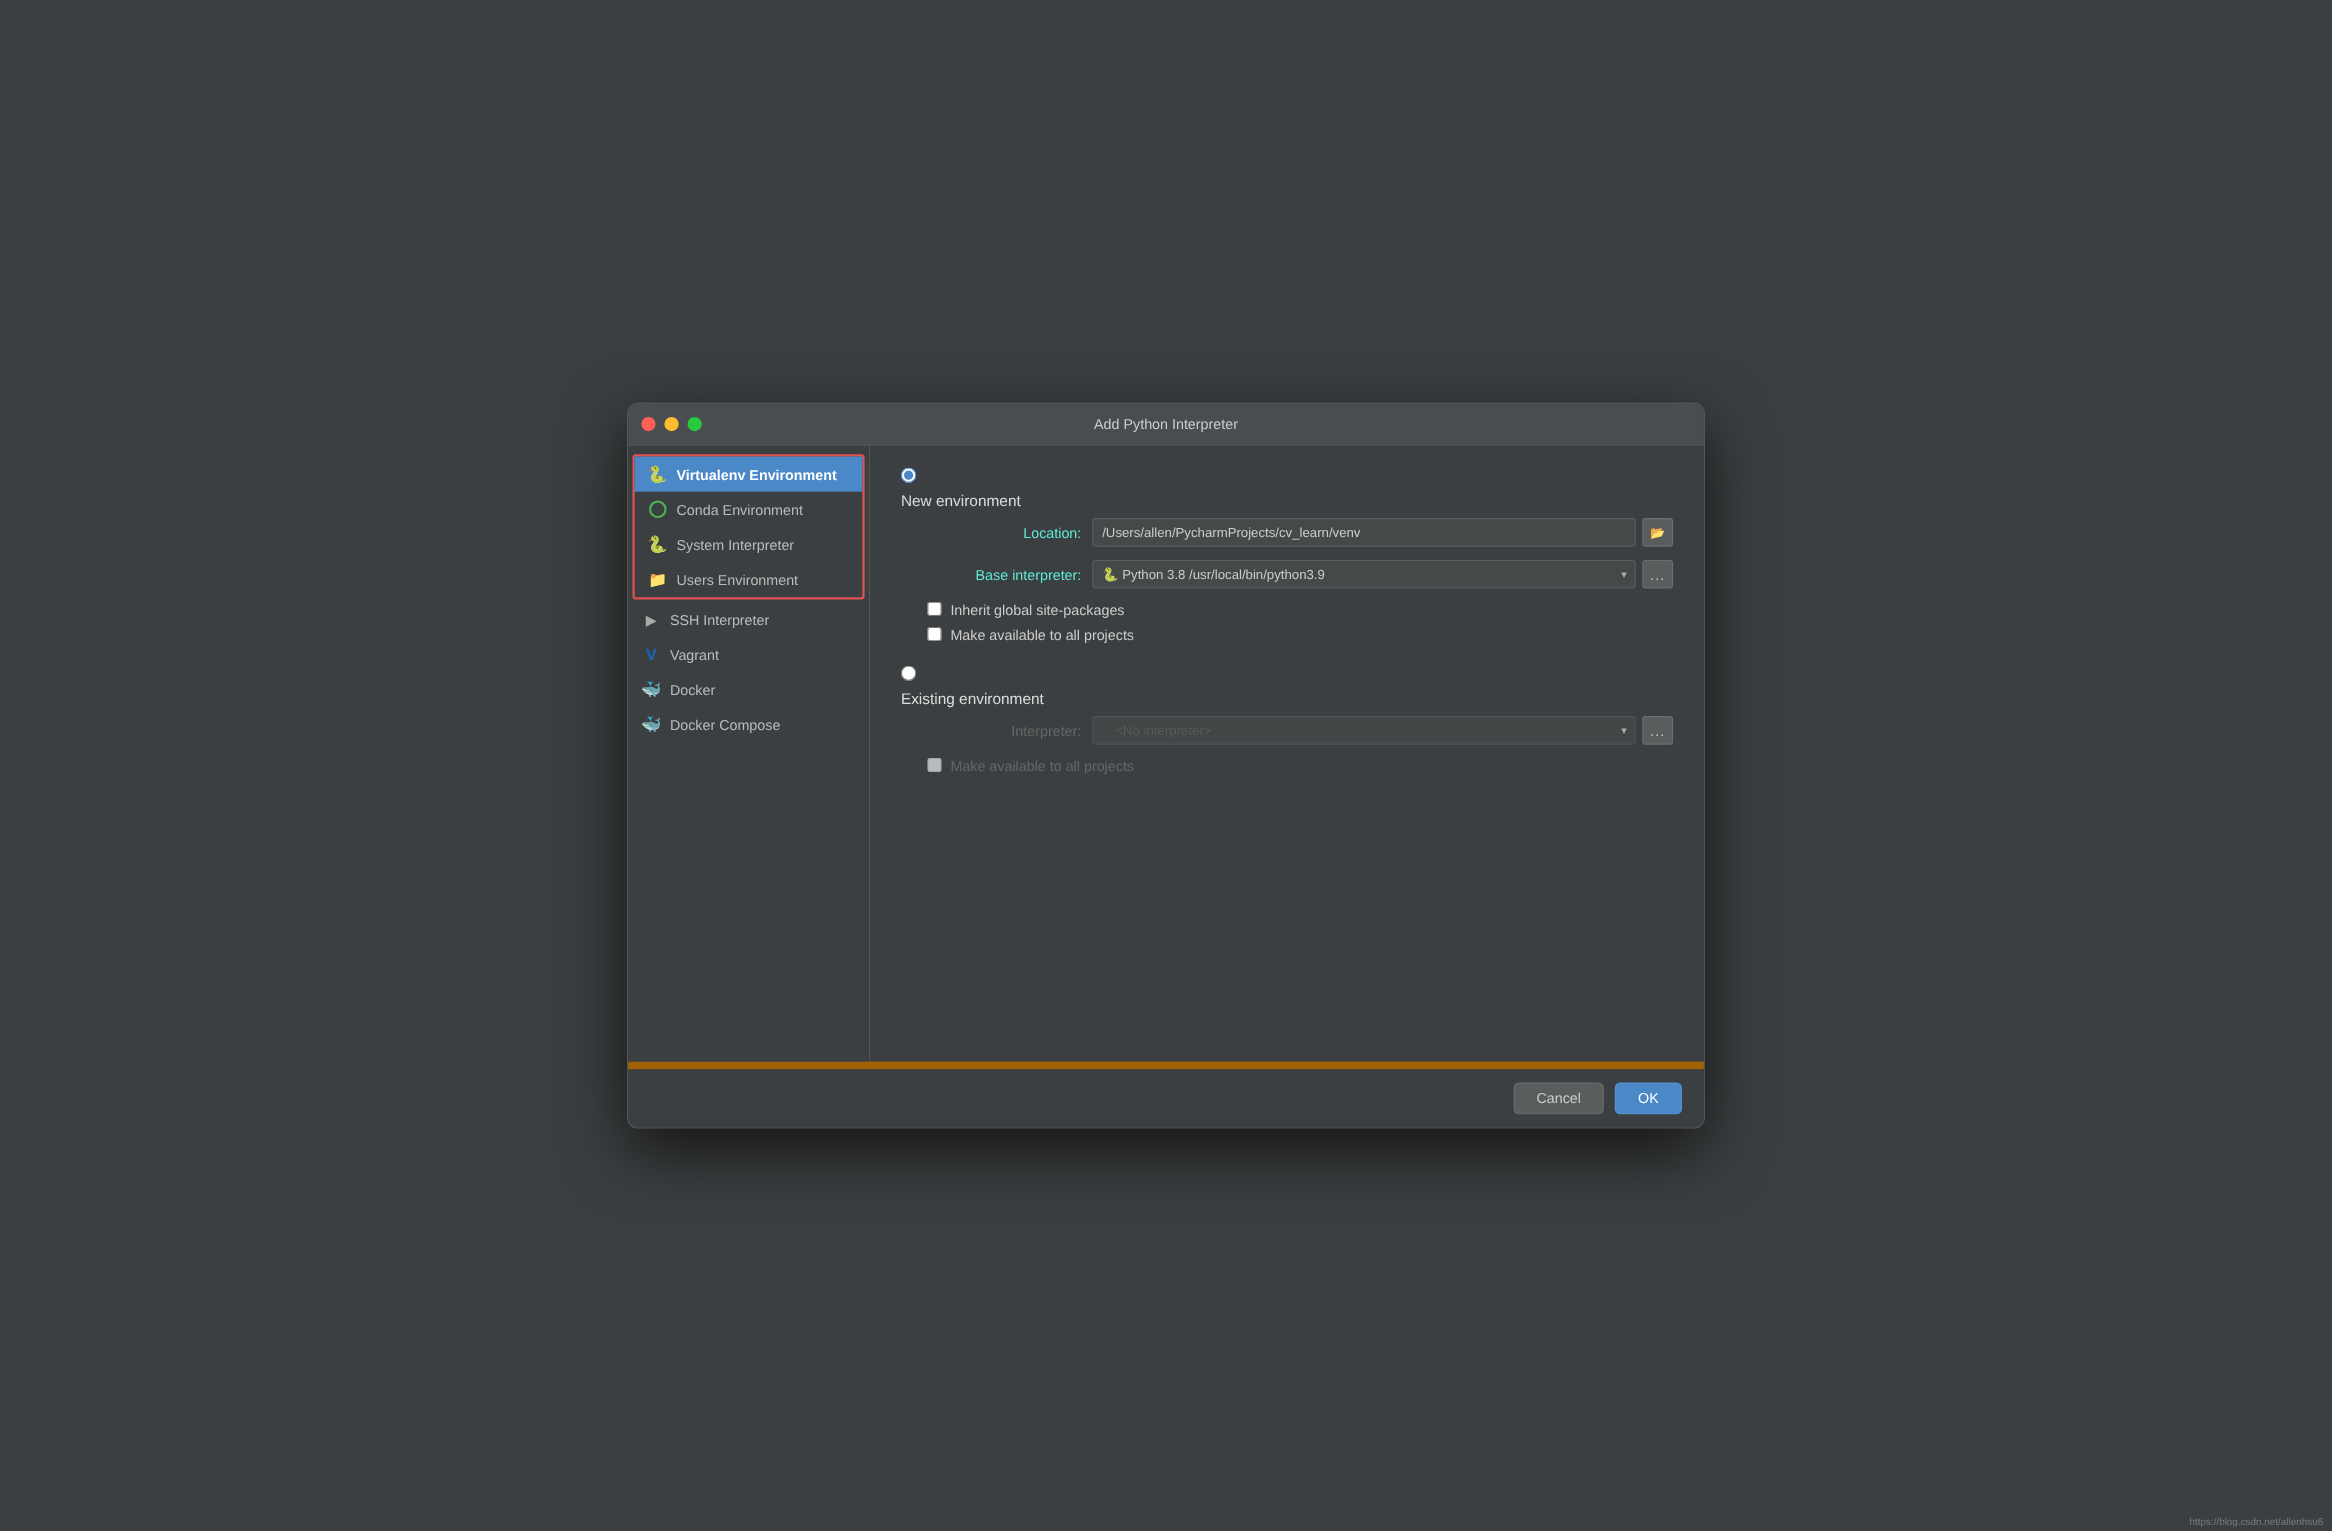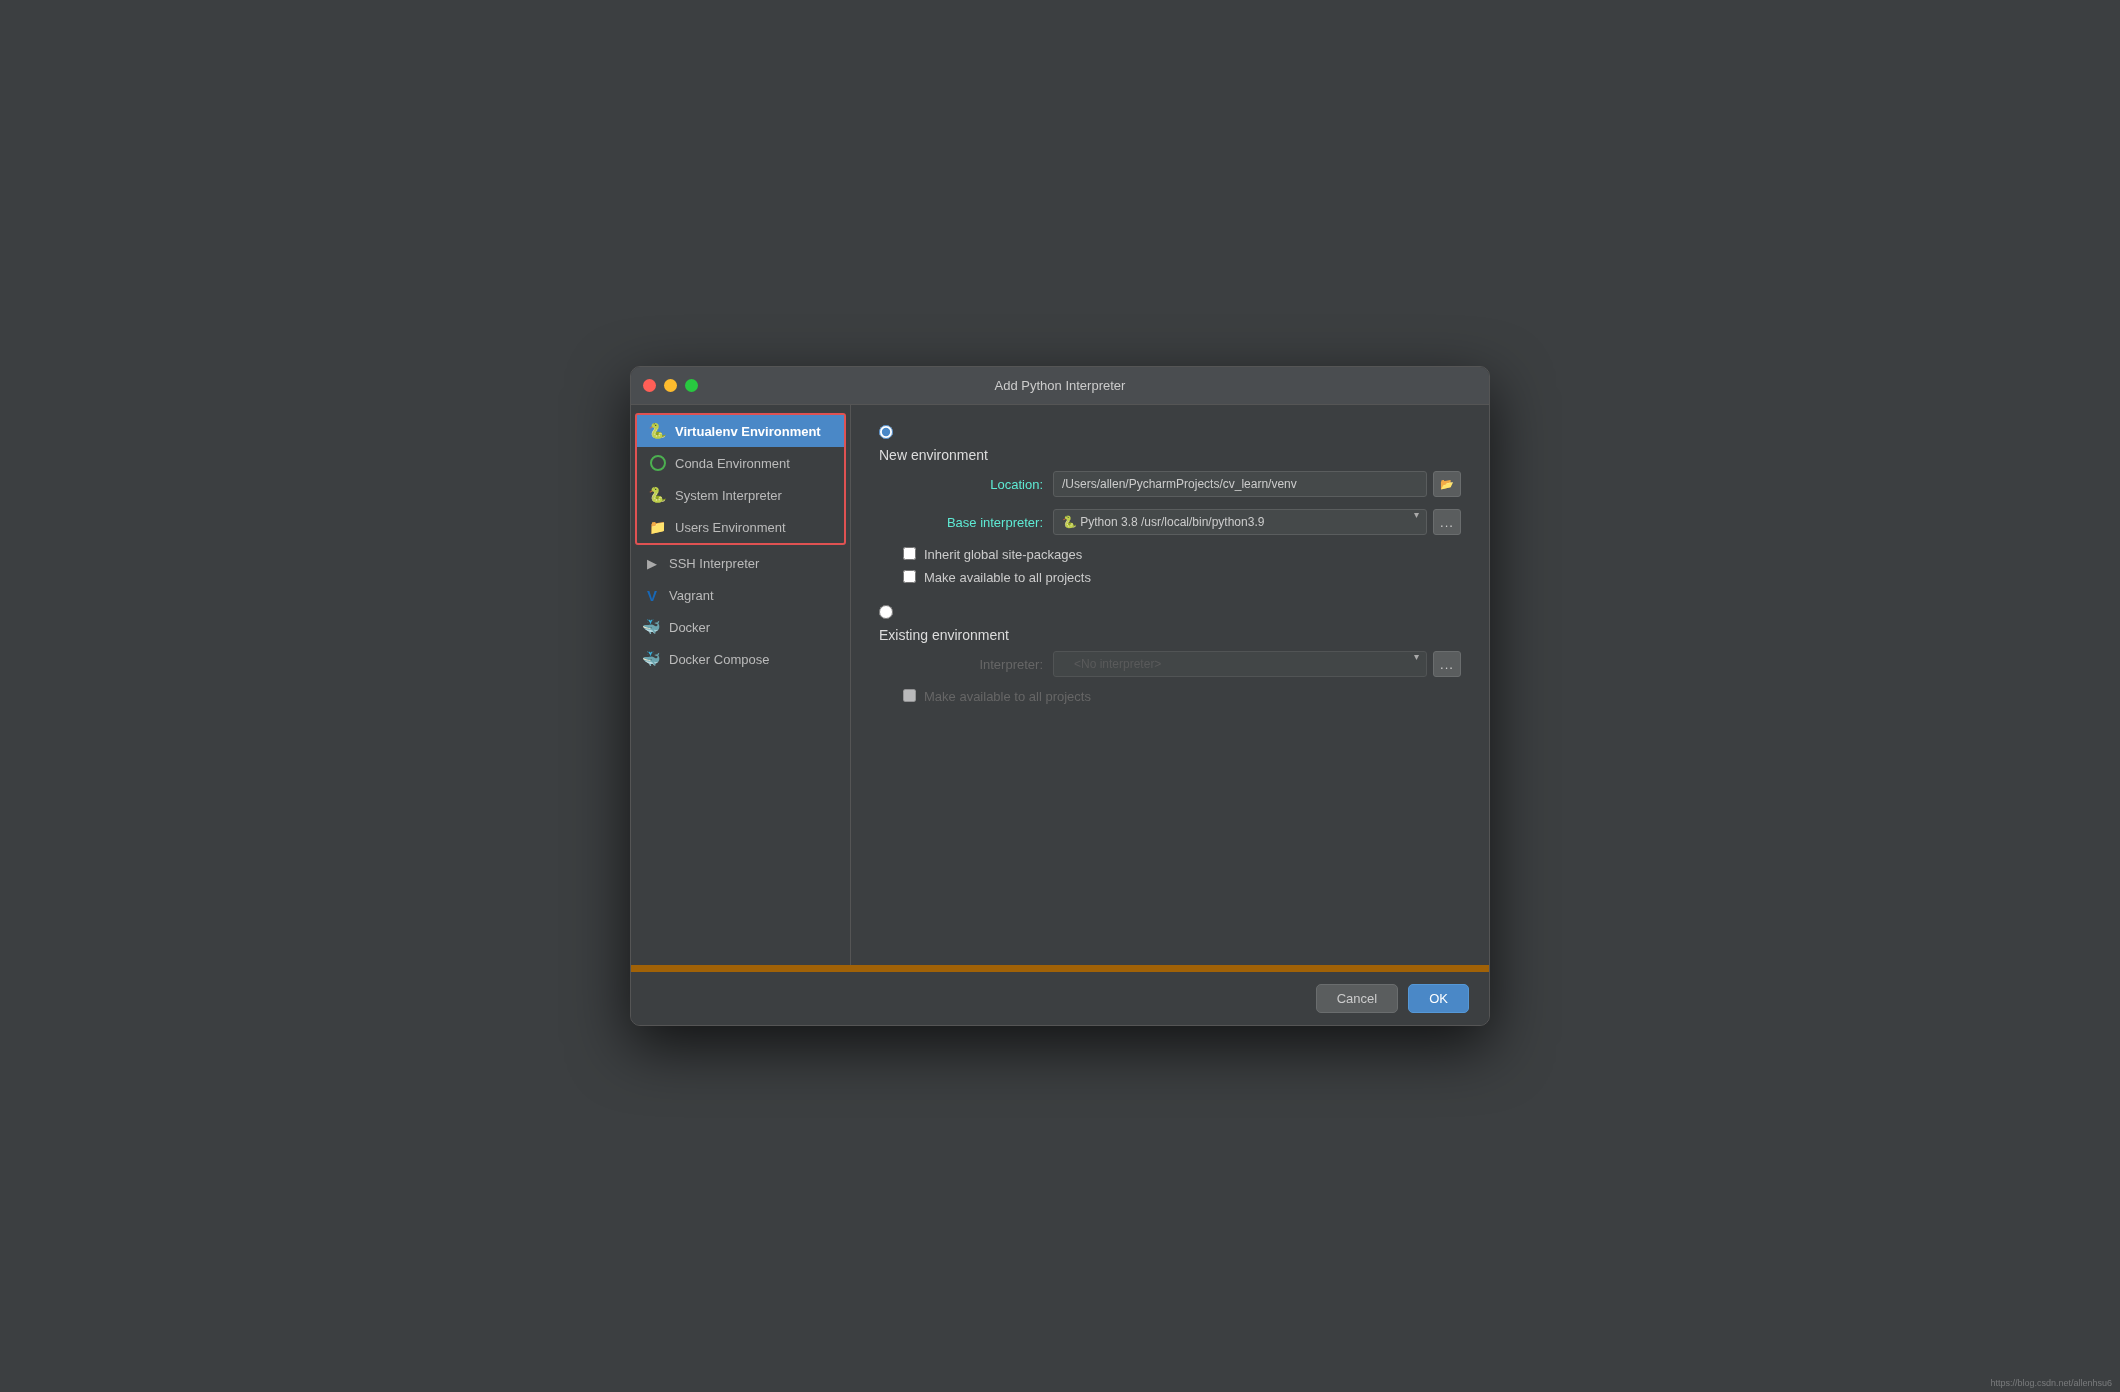--- a/index.html
+++ b/index.html
@@ -7,21 +7,21 @@
     body {
       background: #3c3f41;
       display: flex;
       align-items: center;
       justify-content: center;
       min-height: 100vh;
       font-family: -apple-system, BlinkMacSystemFont, "Segoe UI", Helvetica, Arial, sans-serif;
     }
 
     .dialog {
-      width: 860px;
+      width: 980px;
       background: #3c3f41;
       border-radius: 10px;
       overflow: hidden;
       box-shadow: 0 20px 60px rgba(0,0,0,0.7);
       border: 1px solid #555;
     }
 
     .title-bar {
       background: #4a4d50;
       height: 38px;
@@ -196,21 +196,21 @@
       appearance: none;
       -webkit-appearance: none;
       cursor: pointer;
       position: relative;
     }
 
     .dropdown-wrapper {
       flex: 1;
       position: relative;
       display: flex;
-      align-items: flex-start;
+      align-items: center;
     }
 
     .dropdown-wrapper select {
       width: 100%;
       background: #45494a;
       border: 1px solid #5a5d5e;
       border-radius: 3px;
       color: #ccc;
       padding: 4px 26px 4px 8px;
       font-size: 12px;

